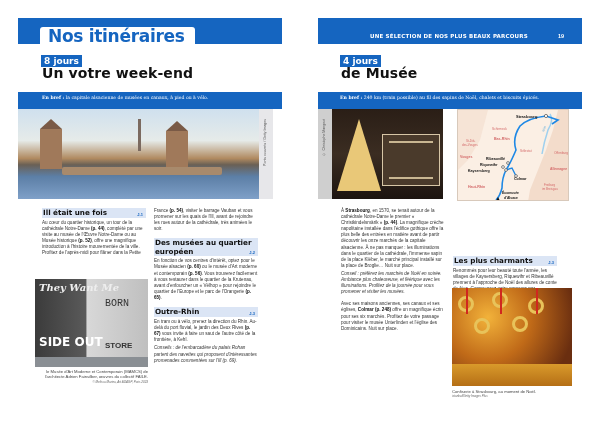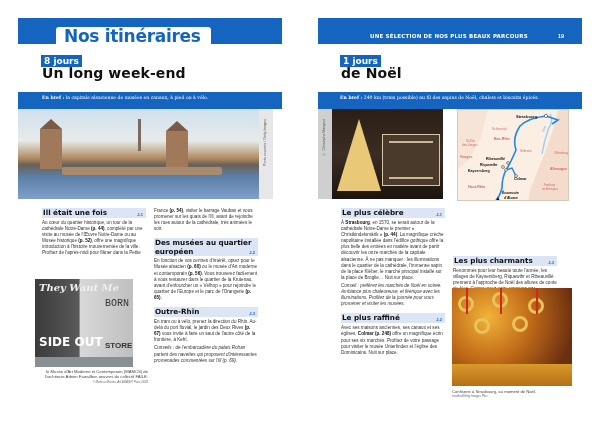--- a/index.html
+++ b/index.html
@@ -12,21 +12,21 @@
 
   .gutter { position: absolute; left: 296px; top: 0; width: 8px; height: 424px;
     background: linear-gradient(to right, #fff, #e9e9e9 45%, #e9e9e9 55%, #fff); }
 
   
   .topbar { position: absolute; top: 18px; height: 26px; background: #1565c0; }
   .left .topbar { left: 18px; width: 264px; }
   .right .topbar { left: 18px; width: 264px; }
 
   .section-tab { position: absolute; left: 40px; top: 27px; background: #fff; padding: 2px 10px 0 8px;
-    border-top-left-radius: 3px; border-top-right-radius: 3px; height: 20px; margin-left: 16px; }
+    border-top-left-radius: 3px; border-top-right-radius: 3px; height: 20px; }
   .section-tab span { font-family: "DejaVu Sans", sans-serif; font-weight: bold; font-size: 17px;
     color: #1565c0; letter-spacing: -0.3px; line-height: 18px; position: relative; top: -2px; }
 
   .running-head { position: absolute; left: 70px; top: 33px; font-family: "DejaVu Sans", sans-serif;
     font-size: 5.5px; font-weight: bold; color: #fff; letter-spacing: 0.2px; }
   .folio { position: absolute; left: 258px; top: 33px; font-size: 5.5px; font-weight: bold; color: #fff; }
 
   .days-badge { position: absolute; left: 41px; top: 55px; background: #1565c0; color: #fff;
     font-family: "DejaVu Sans", sans-serif; font-weight: bold; font-size: 9px; padding: 1px 3px; line-height: 10px; }
   .right .days-badge { left: 40px; }
@@ -72,21 +72,21 @@
   .col { position: absolute; width: 104px; }
   .col-head { background: #dbe5f5; height: 10px; position: relative; margin-bottom: 2px; }
   .col-head.tall { height: 18px; }
   .col-head .h { font-family: "DejaVu Sans", sans-serif; font-weight: bold; font-size: 7.2px; line-height: 9px; color: #111; padding-left: 1px; }
   .col-head .j { position: absolute; right: 3px; bottom: 1px; font-size: 4px; color: #1565c0; font-weight: bold; }
   .p { font-size: 4.6px; line-height: 6.1px; color: #333; }
   .p b { font-weight: bold; color: #111; }
   .p i { font-style: italic; }
   .block { margin-bottom: 6px; }
 
-  .photo.graffiti { left: 35px; top: 279px; width: 98px; height: 88px;
+  .photo.graffiti { left: 35px; top: 279px; width: 113px; height: 88px;
     background: linear-gradient(to right, #3b3b3b 0%, #5a5a5a 45%, #d8d8d8 46%, #bfbfbf 100%); }
   .graffiti .g1 { position: absolute; left: 4px; top: 3px; font-family: "DejaVu Serif", serif; font-style: italic; font-weight: bold; font-size: 10px; color: #eee; }
   .graffiti .g2 { position: absolute; left: 70px; top: 19px; font-family: Liberation Mono, monospace; font-size: 10px; color: #333; }
   .graffiti .g3 { position: absolute; left: 4px; top: 56px; font-family: "DejaVu Sans", sans-serif; font-weight: bold; font-size: 12px; color: #fff; }
   .graffiti .g4 { position: absolute; left: 70px; top: 62px; font-family: Liberation Sans, sans-serif; font-weight: bold; font-size: 8px; color: #333; }
   .graffiti .street { position: absolute; left: 0; bottom: 0; width: 100%; height: 10px; background: #8a8f94; }
 
   .caption { position: absolute; font-size: 4.2px; line-height: 5.4px; color: #444; }
   .caption.left-cap { left: 44px; top: 369px; width: 104px; text-align: right; }
   .caption .small { font-size: 3px; font-style: italic; color: #666; }
@@ -103,21 +103,21 @@
 <div class="gutter"></div>
 
 <div class="page left">
   <div class="topbar"></div>
   <div class="section-tab">
     <span>Nos itinéraires</span>
   </div>
 
   <div class="days-badge">8 jours</div>
   <div class="route-title">
-    <div>Un long week-end</div>
+    <div>Un votre week-end</div>
   </div>
 
   <div class="brief-bar">
     <b>En bref :</b><span> la capitale alsacienne de musées en canaux, à pied ou à vélo.</span>
   </div>
 
   <div class="photo strasbourg">
     <div class="roof r1"></div>
     <div class="tower t1"></div>
     <div class="roof r2"></div>
@@ -171,23 +171,23 @@
     <div>le Musée d'Art Moderne et Contemporain (MAMCS) de l'architecte Adrien Fainsilber, œuvres du collectif FAILE.</div>
     <div class="small">© Melissa Marina, Art ADAGP, Paris 2023</div>
   </div>
 </div>
 
 <div class="page right">
   <div class="topbar"></div>
   <div class="running-head">UNE SÉLECTION DE NOS PLUS BEAUX PARCOURS</div>
   <div class="folio">19</div>
 
-  <div class="days-badge">1 jours</div>
+  <div class="days-badge">4 jours</div>
   <div class="route-title">
-    <div>de Noël</div>
+    <div>de Musée</div>
   </div>
 
   <div class="brief-bar">
     <b>En bref :</b><span> 240 km (train possible) au fil des sapins de Noël, chalets et biscuits épicés.</span>
   </div>
 
   <div class="credit-strip">
     <span>© Christophe Mangeot</span>
   </div>
   <div class="photo christmas">
@@ -227,32 +227,24 @@
     <text x="46" y="89" font-size="3.4" font-weight="bold" fill="#111" font-family="Liberation Sans, sans-serif">d'Alsace</text>
     <text x="96" y="44" font-size="3.2" fill="#d46a6a" font-family="Liberation Sans, sans-serif">Offenburg</text>
     <text x="92" y="60" font-size="3.4" font-weight="bold" fill="#d46a6a" font-family="Liberation Sans, sans-serif">Allemagne</text>
     <text x="86" y="76" font-size="3" fill="#d46a6a" font-family="Liberation Sans, sans-serif">Freiburg</text>
     <text x="84" y="80" font-size="3" fill="#d46a6a" font-family="Liberation Sans, sans-serif">im Breisgau</text>
     <text x="86" y="22" font-size="3" fill="#5aa8d8" font-family="Liberation Sans, sans-serif" transform="rotate(-70 86 22)">Rhin</text>
   </svg>
 </div>
 
 <div class="col" style="left:341px; top:208px;">
-  <div class="col-head">
-    <div class="h">Le plus célèbre</div>
-    <div class="j">J-1</div>
-  </div>
   <div class="p" style="margin-bottom:2px;">
     <span>À </span><b>Strasbourg</b><span>, en 1570, se tenait autour de la cathédrale Notre-Dame le premier « Christkindelsmärik » </span><b>(p. 44)</b><span>. La magnifique crèche napolitaine installée dans l'édifice gothique offre la plus belle des entrées en matière avant de partir découvrir les onze marchés de la capitale alsacienne. À ne pas manquer : les illuminations dans le quartier de la cathédrale, l'immense sapin de la place Kléber, le marché principal installé sur la place de Broglie… Nuit sur place.</span>
   </div>
   <div class="p block"><i>Conseil : préférez les marchés de Noël en soirée. Ambiance plus chaleureuse, et féérique avec les illuminations. Profitez de la journée pour vous promener et visiter les musées.</i></div>
-  <div class="col-head">
-    <div class="h">Le plus raffiné</div>
-    <div class="j">J-2</div>
-  </div>
   <div class="p">
     <span>Avec ses maisons anciennes, ses canaux et ses églises, </span><b>Colmar (p. 248)</b><span> offre un magnifique écrin pour ses six marchés. Profitez de votre passage pour visiter le musée Unterlinden et l'église des Dominicains. Nuit sur place.</span>
   </div>
 </div>
 
 <div class="col" style="left:453px; top:208px;margin-top:48px;">
   <div class="col-head">
     <div class="h">Les plus charmants</div>
     <div class="j">J-3</div>
   </div>

